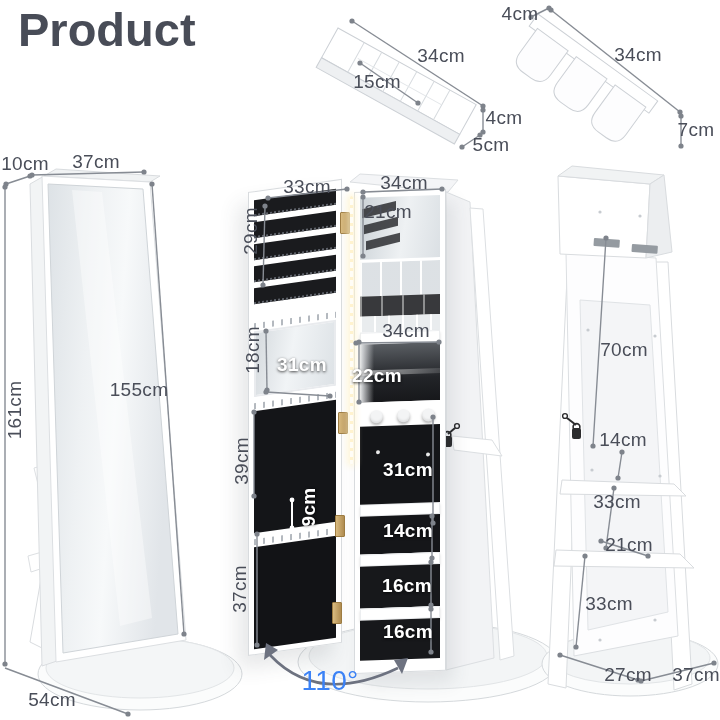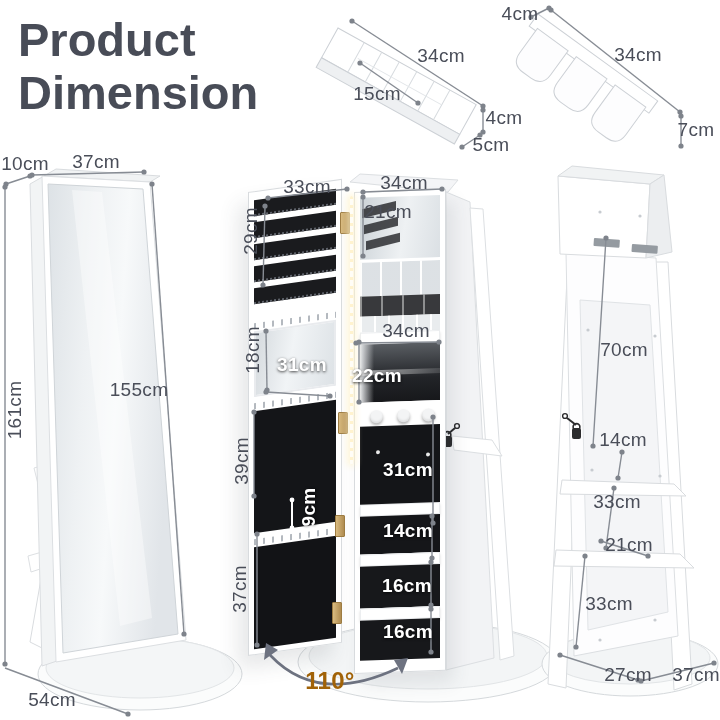--- a/index.html
+++ b/index.html
@@ -6,29 +6,29 @@
     --label:#4a4e59;
     --line:#878c94;
     --velvet:#141518;
     --stroke:#d8dbde;
   }
   html,body{margin:0;padding:0;background:#fff;}
   #stage{position:relative;width:720px;height:720px;background:#ffffff;overflow:hidden;
          font-family:"Liberation Sans",sans-serif;}
   .art,.lines{position:absolute;left:0;top:0;pointer-events:none;}
   
-  .title{position:absolute;left:18px;top:14px;font-size:47px;font-weight:800;color:#484c57;
+  .title{position:absolute;left:18px;top:4px;font-size:47px;font-weight:800;color:#484c57;
          line-height:1.12;letter-spacing:0px;}
   
   .lbl{position:absolute;transform:translate(-50%,-50%);font-size:19px;color:var(--label);
        white-space:nowrap;letter-spacing:.3px;}
   .lbl.rot{transform:translate(-50%,-50%) rotate(-90deg);}
   .lbl.wht{color:#fff;font-weight:700;text-shadow:0 1px 3px rgba(0,0,0,.75);}
   .lbl.wht.rot{transform:translate(-50%,-50%) rotate(-90deg);}
-  .lbl.deg{font-size:24px;font-weight:700;color:#a16207;}
+  .lbl.deg{font-size:28px;font-weight:400;color:#3b82f6;}
   
   .door{position:absolute;left:248px;top:192px;width:94px;height:464px;background:#fff;
         border:1px solid var(--stroke);box-sizing:border-box;padding:5px;
         transform:skewY(-8deg);transform-origin:top left;
         box-shadow:-10px 12px 20px rgba(60,65,75,.12);}
   .door-inner{display:flex;flex-direction:column;height:100%;}
   .e-row{height:14px;background:#1a1b1e;margin:3px 0;border-bottom:2px dotted #5e626a;}
   .gap{height:10px;}
   .hookstrip{height:14px;background:#fff;
      background-image:repeating-linear-gradient(90deg,#b4b9bf 0 2px,transparent 2px 9px);
@@ -330,27 +330,26 @@
 
     <g>
       <path d="M 270,655 Q 318,706 398,668" fill="none" stroke="#6d7280" stroke-width="2.6"></path>
       <polygon points="266,643 278,650 264,660" fill="#6d7280"></polygon>
       <polygon points="408,658 394,660 402,674" fill="#6d7280"></polygon>
     </g>
   </svg>
 
   <div class="title">
     <div>Product</div>
-    <div>Dimension</div>
   </div>
 
   <div>
 
     <span class="lbl" style="left:441px;top:56px">34cm</span>
-    <span class="lbl" style="left:377px;top:94px">15cm</span>
+    <span class="lbl" style="left:377px;top:82px">15cm</span>
     <span class="lbl" style="left:504px;top:118px">4cm</span>
     <span class="lbl" style="left:491px;top:145px">5cm</span>
     <span class="lbl" style="left:520px;top:14px">4cm</span>
     <span class="lbl" style="left:638px;top:55px">34cm</span>
     <span class="lbl" style="left:696px;top:130px">7cm</span>
 
     <span class="lbl" style="left:25px;top:164px">10cm</span>
     <span class="lbl" style="left:96px;top:162px">37cm</span>
     <span class="lbl rot" style="left:15px;top:410px">161cm</span>
     <span class="lbl" style="left:139px;top:390px">155cm</span>

